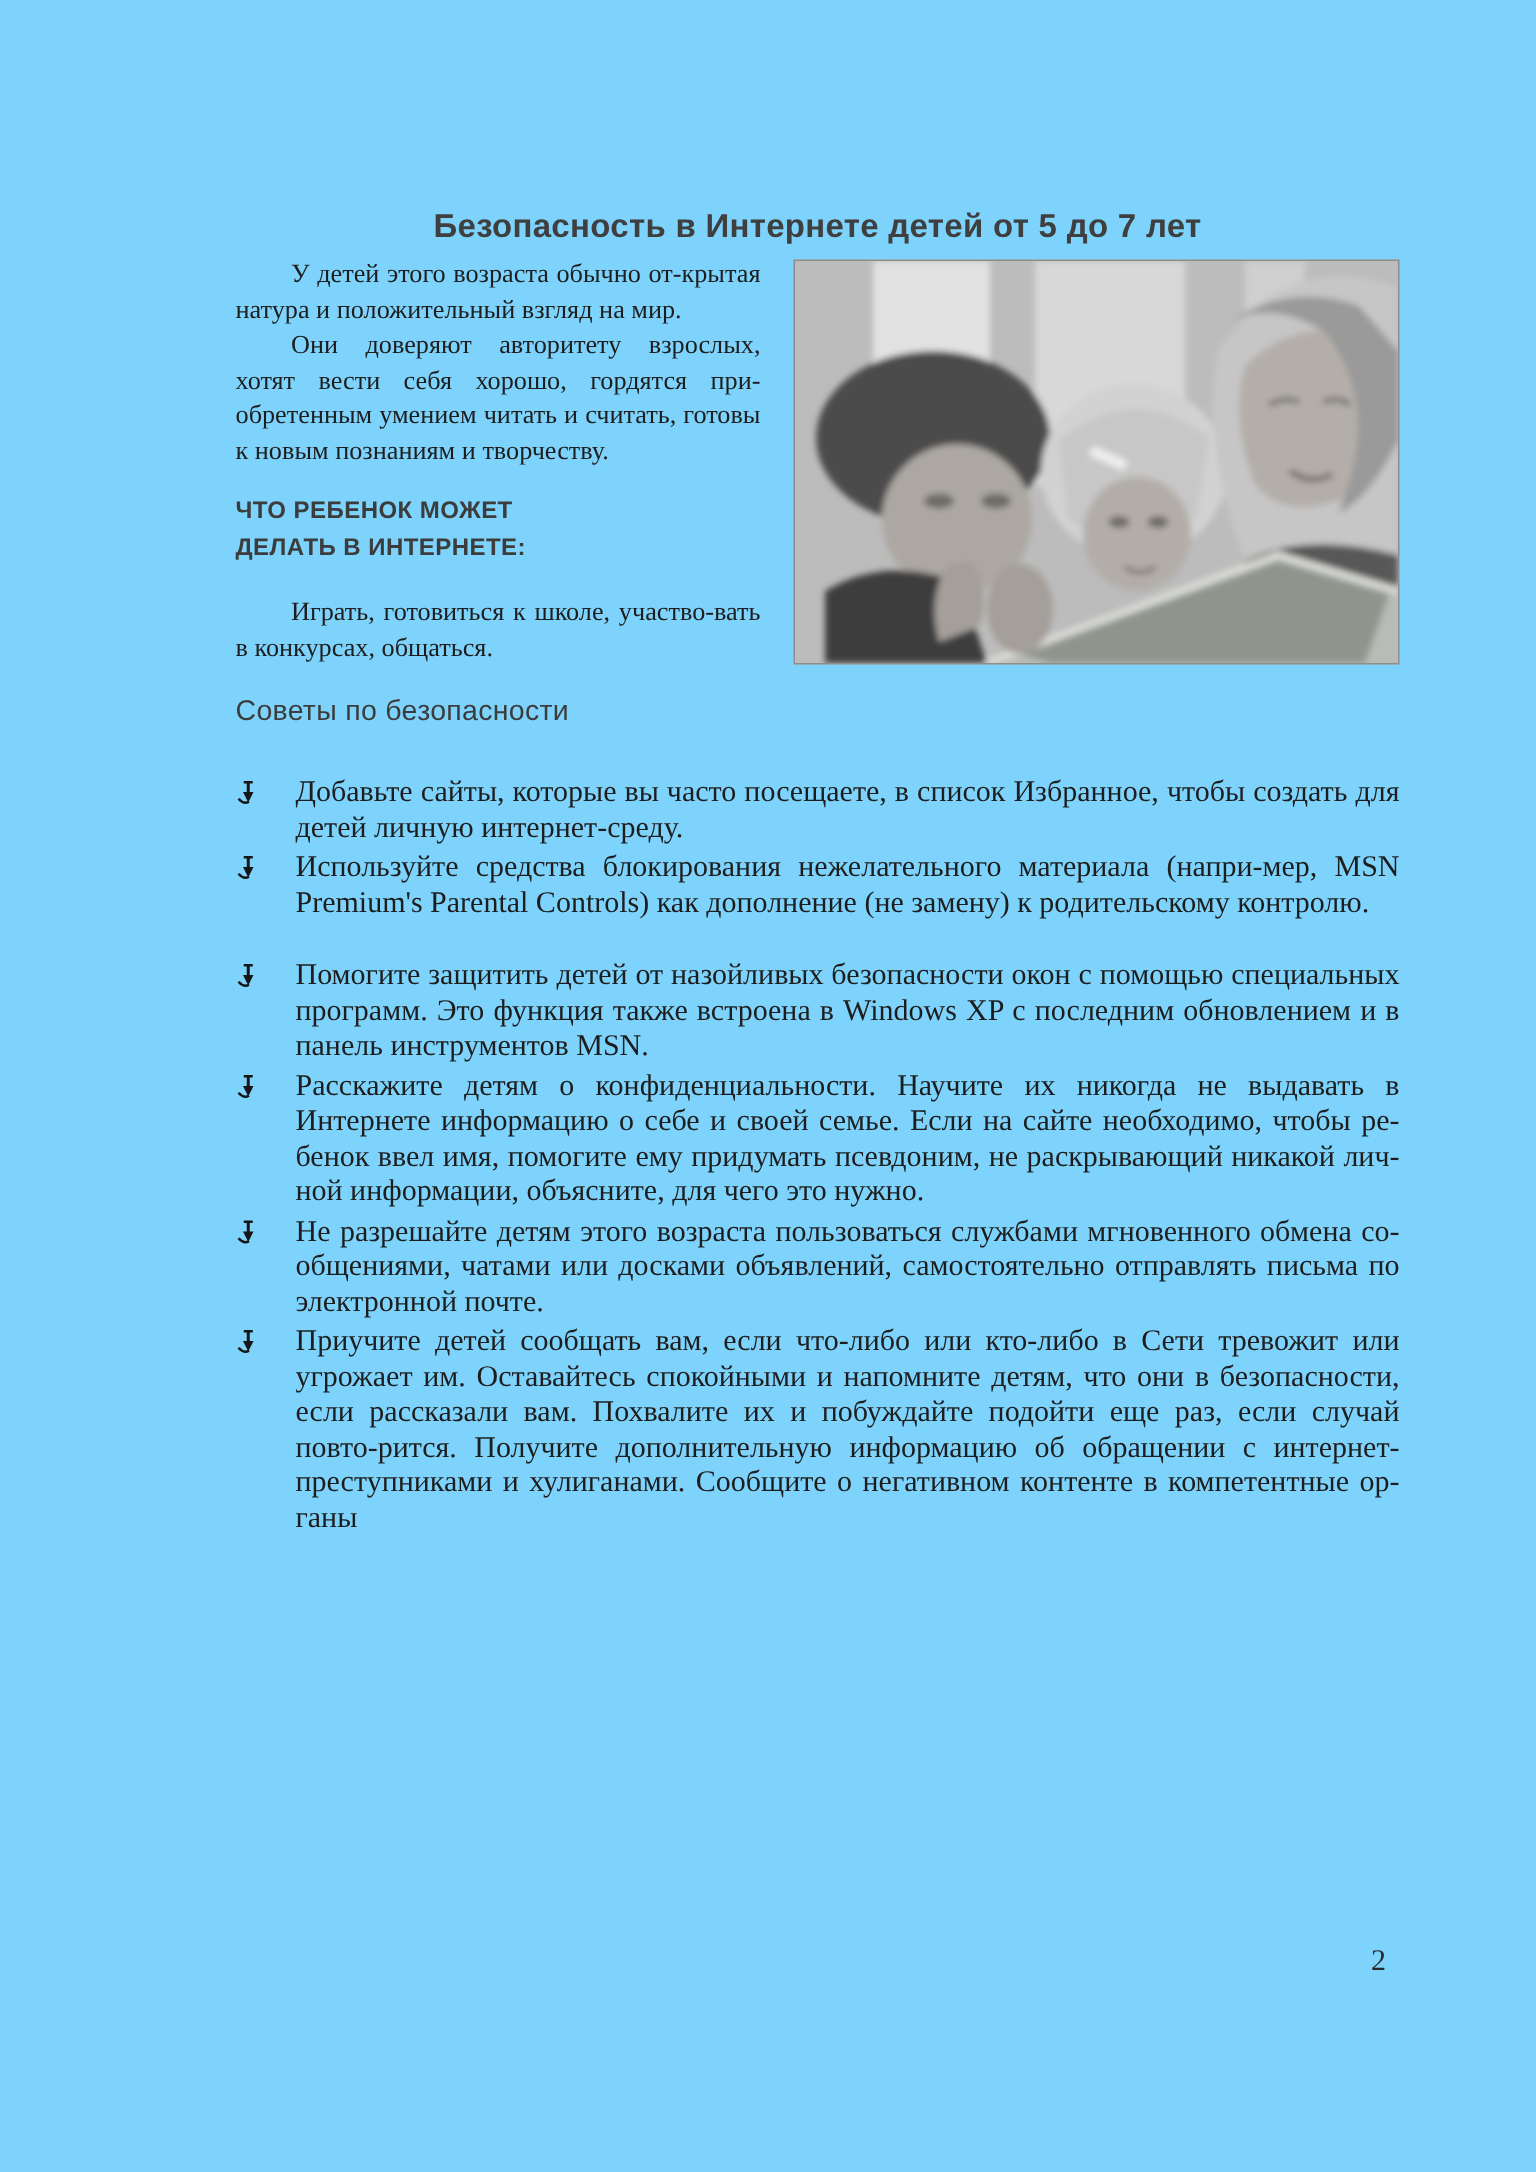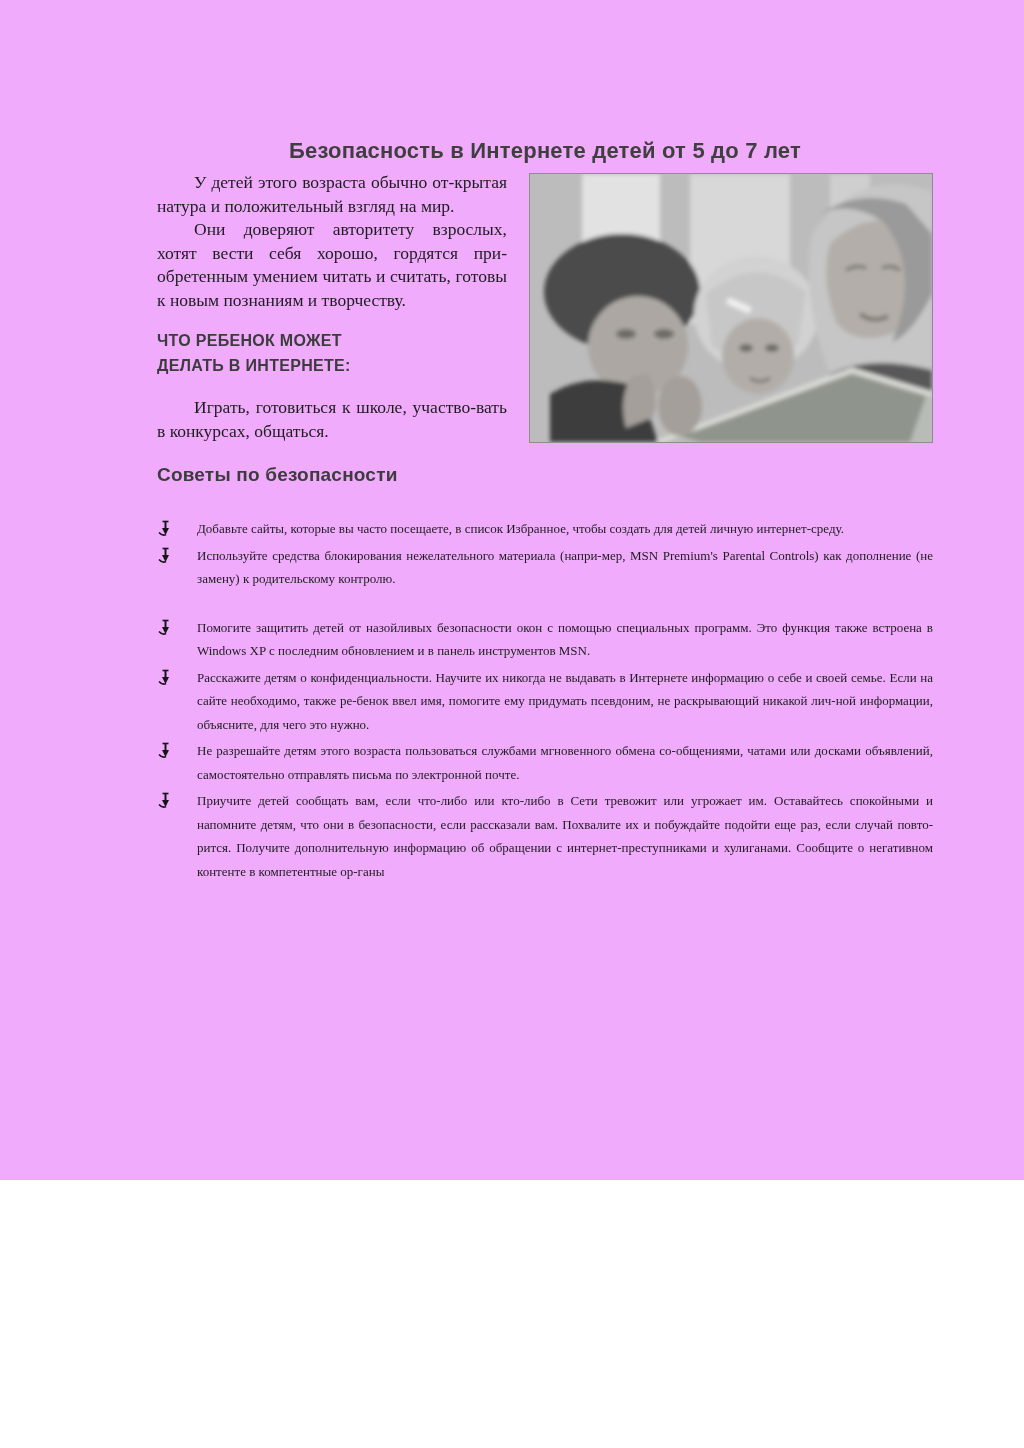--- a/index.html
+++ b/index.html
@@ -3,22 +3,22 @@
 <meta charset="utf-8">
 <style>
   html, body { margin: 0; padding: 0; }
   body {
     width: 1024px; height: 1448px;
     background: #ffffff;
     font-family: "Liberation Serif", serif;
   }
   .page {
     position: relative;
-    width: 1024px; height: 1180px;
-    background: #f0abfc;
+    width: 1024px; height: 1448px;
+    background: #7dd3fc;
     overflow: hidden;
     color: #1d1d1d;
   }
   .content {
     position: absolute;
     left: 157px; top: 138px;
     width: 776px;
   }
   .doc-title {
     margin: 0 0 7px 0;
@@ -52,35 +52,35 @@
     font-weight: bold;
     font-size: 16px;
     line-height: 25px;
     letter-spacing: 0.3px;
     color: #3c3c3c;
     white-space: pre-line;
   }
   h2.subhead-tips {
     margin: 21px 0 31px 0;
     font-family: "Liberation Sans", sans-serif;
-    font-weight: bold;
+    font-weight: normal;
     font-size: 19px;
     line-height: 22px;
     letter-spacing: 0.2px;
     color: #3c3c3c;
   }
   ul.tips-list {
     list-style: none;
     margin: 0;
     padding: 0 0 0 40px;
   }
   ul.tips-list li {
     position: relative;
     margin: 0 0 3px 0;
-    font-size: 13px;
+    font-size: 20px;
     line-height: 23.5px;
     text-align: justify;
   }
   ul.tips-list li.gap-before { margin-top: 25px; }
   .bullet-glyph {
     position: absolute;
     left: -39px; top: 3px;
     width: 15px; height: 17px;
   }
   .bullet-glyph svg { display: block; width: 15px; height: 17px; }
@@ -192,21 +192,21 @@
       </li>
       <li>
         <span class="bullet-glyph">
           <svg viewBox="0 0 15 17">
               <path d="M4.5 1.5 L10.5 1.5" stroke="#161616" stroke-width="1.6"></path>
               <path d="M7.5 1.5 L7.5 10" stroke="#161616" stroke-width="2"></path>
               <path d="M4 8 L7.5 15 L11 8 Z" fill="#161616"></path>
               <path d="M1 12.5 Q4.5 16.5 8 14.5" stroke="#161616" stroke-width="1.7" fill="none"></path>
             </svg>
         </span>
-        <span>Расскажите детям о конфиденциальности. Научите их никогда не выдавать в Интернете информацию о себе и своей семье. Если на сайте необходимо, также ре-бенок ввел имя, помогите ему придумать псевдоним, не раскрывающий никакой лич-ной информации, объясните, для чего это нужно.</span>
+        <span>Расскажите детям о конфиденциальности. Научите их никогда не выдавать в Интернете информацию о себе и своей семье. Если на сайте необходимо, чтобы ре-бенок ввел имя, помогите ему придумать псевдоним, не раскрывающий никакой лич-ной информации, объясните, для чего это нужно.</span>
       </li>
       <li>
         <span class="bullet-glyph">
           <svg viewBox="0 0 15 17">
               <path d="M4.5 1.5 L10.5 1.5" stroke="#161616" stroke-width="1.6"></path>
               <path d="M7.5 1.5 L7.5 10" stroke="#161616" stroke-width="2"></path>
               <path d="M4 8 L7.5 15 L11 8 Z" fill="#161616"></path>
               <path d="M1 12.5 Q4.5 16.5 8 14.5" stroke="#161616" stroke-width="1.7" fill="none"></path>
             </svg>
         </span>

